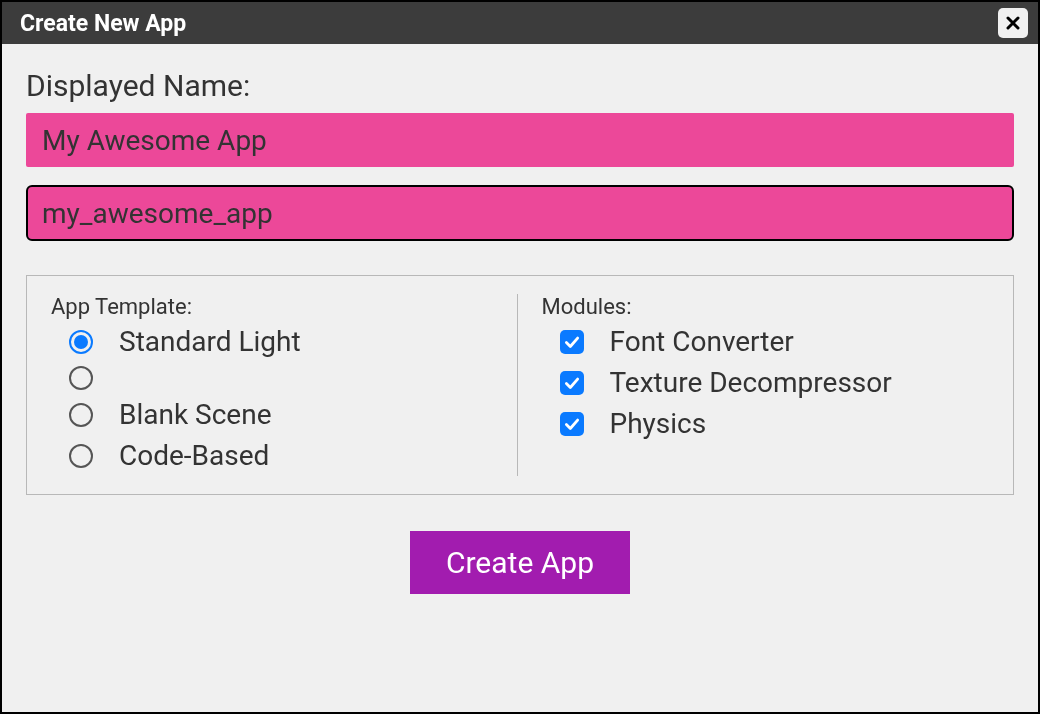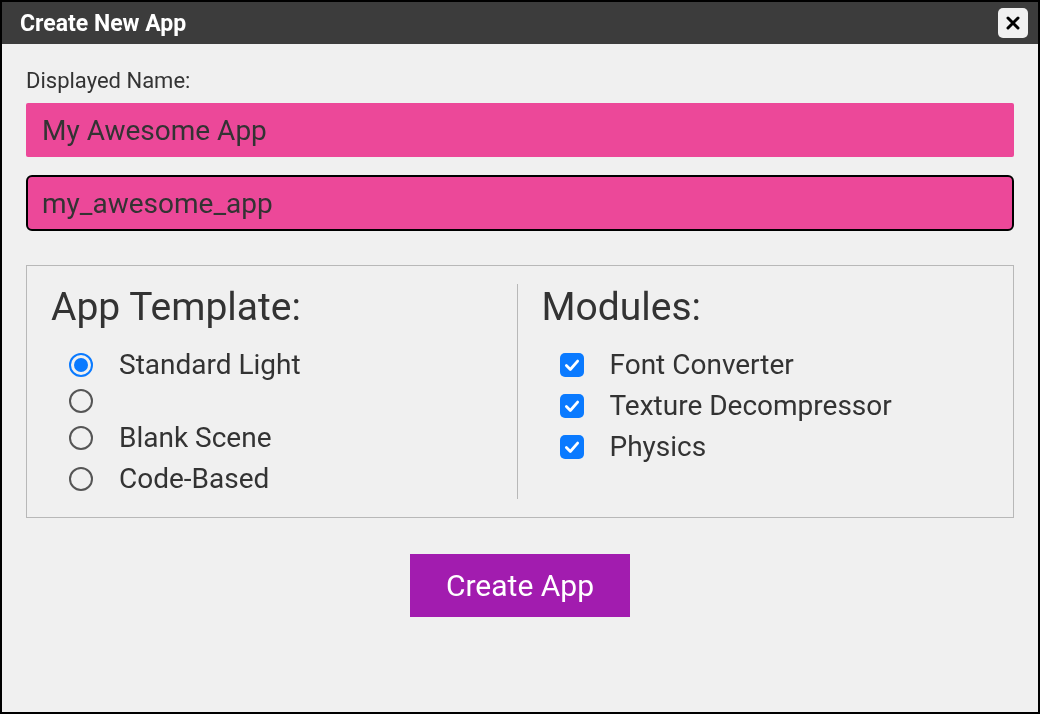--- a/index.html
+++ b/index.html
@@ -41,21 +41,21 @@
     cursor: pointer;
   }
   .close-btn svg { width: 16px; height: 16px; }
   .content {
     padding: 24px 24px 24px 24px;
     flex: 1;
     display: flex;
     flex-direction: column;
   }
   .field-label {
-    font-size: 22px;
+    font-size: 30px;
     color: #333;
     margin-bottom: 10px;
   }
   .readonly-input {
     background: #ec4899;
     height: 54px;
     display: flex;
     align-items: center;
     padding: 0 16px;
     font-size: 28px;
@@ -87,23 +87,23 @@
     padding: 0 6px;
   }
   .col-left {
     border-right: 1px solid #b8b8b8;
     padding-right: 18px;
   }
   .col-right {
     padding-left: 24px;
   }
   .group-label {
-    font-size: 39px;
-    color: #333;
-    margin-bottom: 14px;
+    font-size: 22px;
+    color: #333;
+    margin-bottom: 2px;
   }
   .option-row {
     display: flex;
     align-items: center;
     gap: 26px;
     padding: 4px 0 4px 18px;
     font-size: 28px;
     color: #333;
     cursor: pointer;
   }

